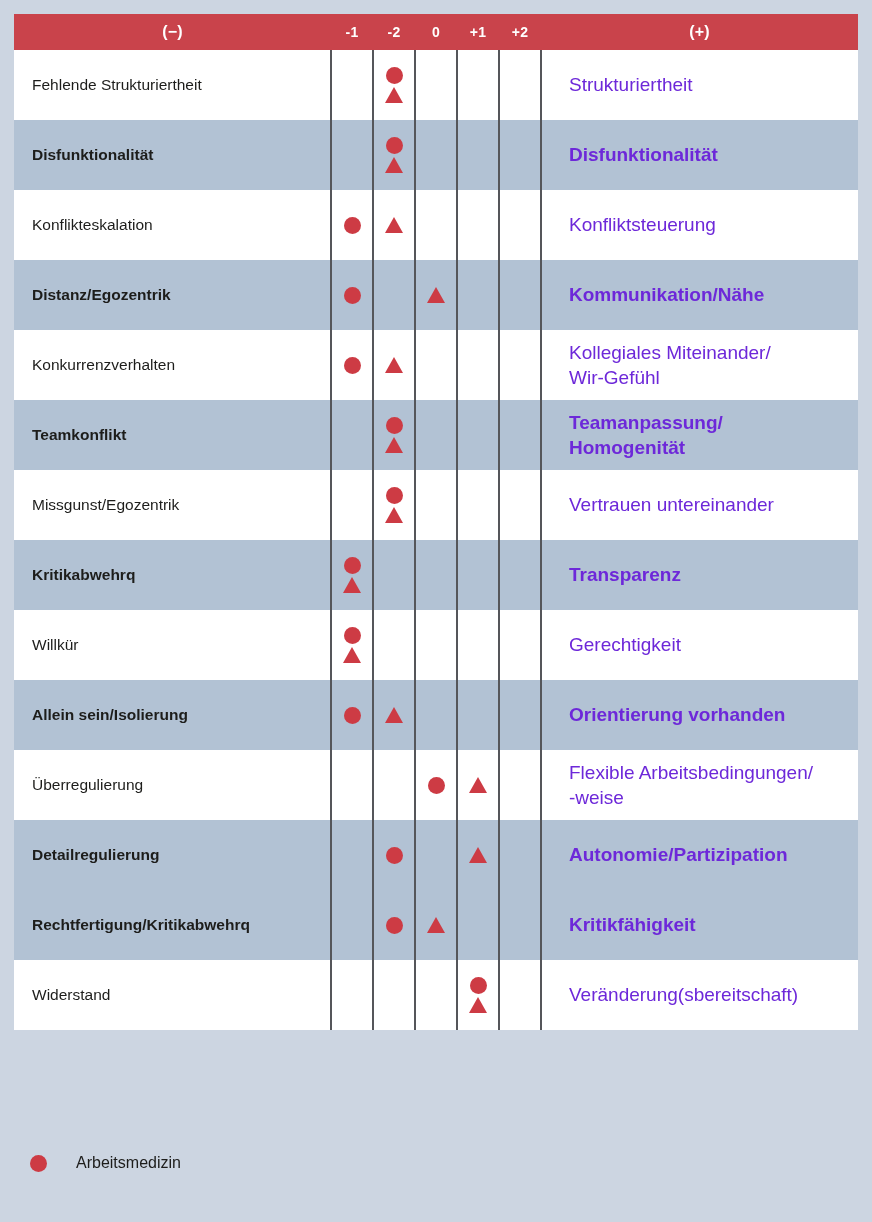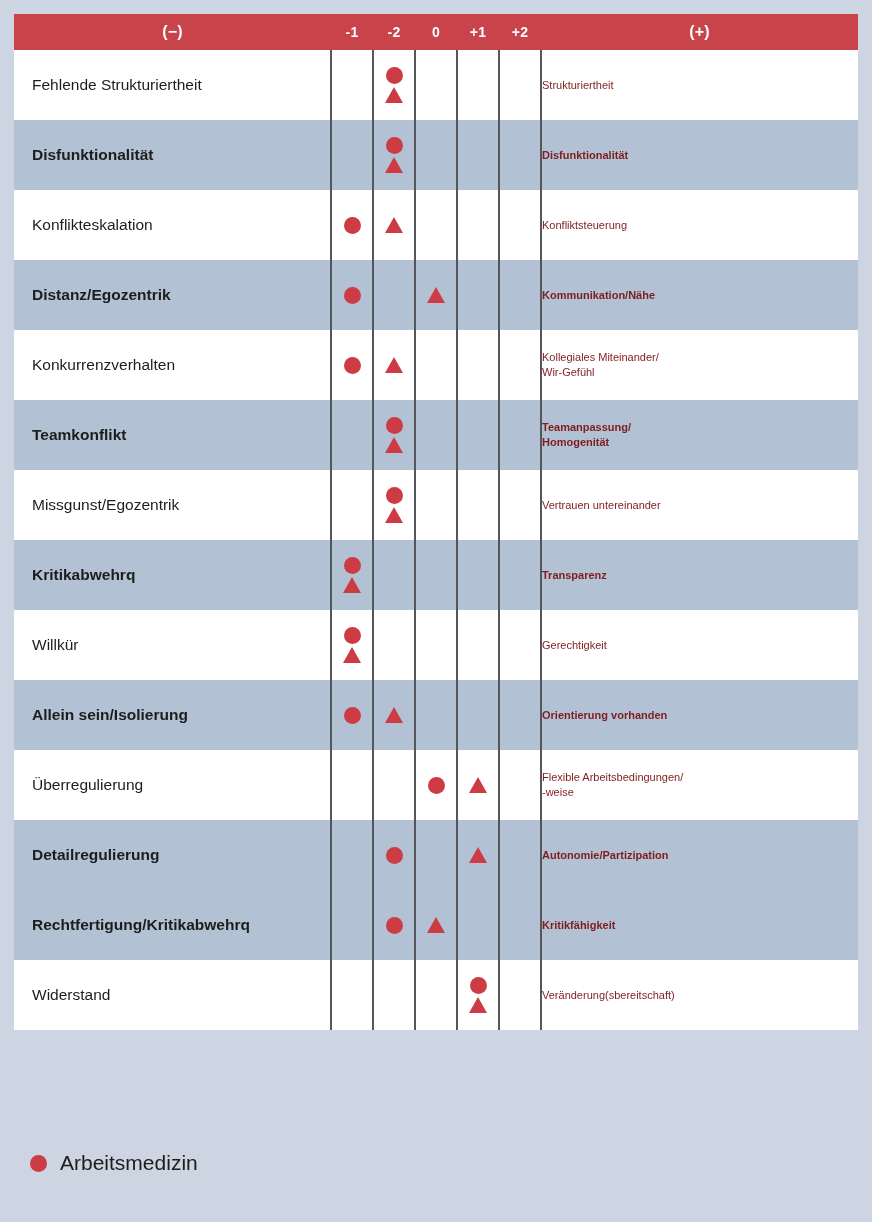--- a/index.html
+++ b/index.html
@@ -68,24 +68,24 @@
   }
   td.label-left {
     padding-left: 18px;
     padding-right: 10px;
     font-size: 15.5px;
     color: #1d1d1b;
     line-height: 1.32;
     margin-left: 16px;
   }
   td.label-right {
-    padding-left: 0;
+    padding-left: 27px;
     padding-right: 10px;
-    font-size: 11px;
-    color: #7f1d1d;
+    font-size: 19px;
+    color: #6d28d9;
     line-height: 1.32;
     border-left: 2px solid #55565a;
   }
   td.cell {
     border-left: 2px solid #55565a;
     text-align: center;
     position: relative;
   }
   td.cell.first-cell {
     border-left: 2px solid #55565a;
@@ -124,23 +124,23 @@
     align-items: center;
     height: 30px;
   }
   .legend-glyph {
     width: 26px;
     display: flex;
     justify-content: flex-start;
     align-items: center;
   }
   .legend-label {
-    font-size: 21px;
+    font-size: 16px;
     color: #1d1d1b;
-    margin-left: 4px;
+    margin-left: 20px;
   }
 </style>
 </head>
 <body>
 
 <div class="page">
 
   <table class="matrix">
     <colgroup>
       <col style="width:317px">

